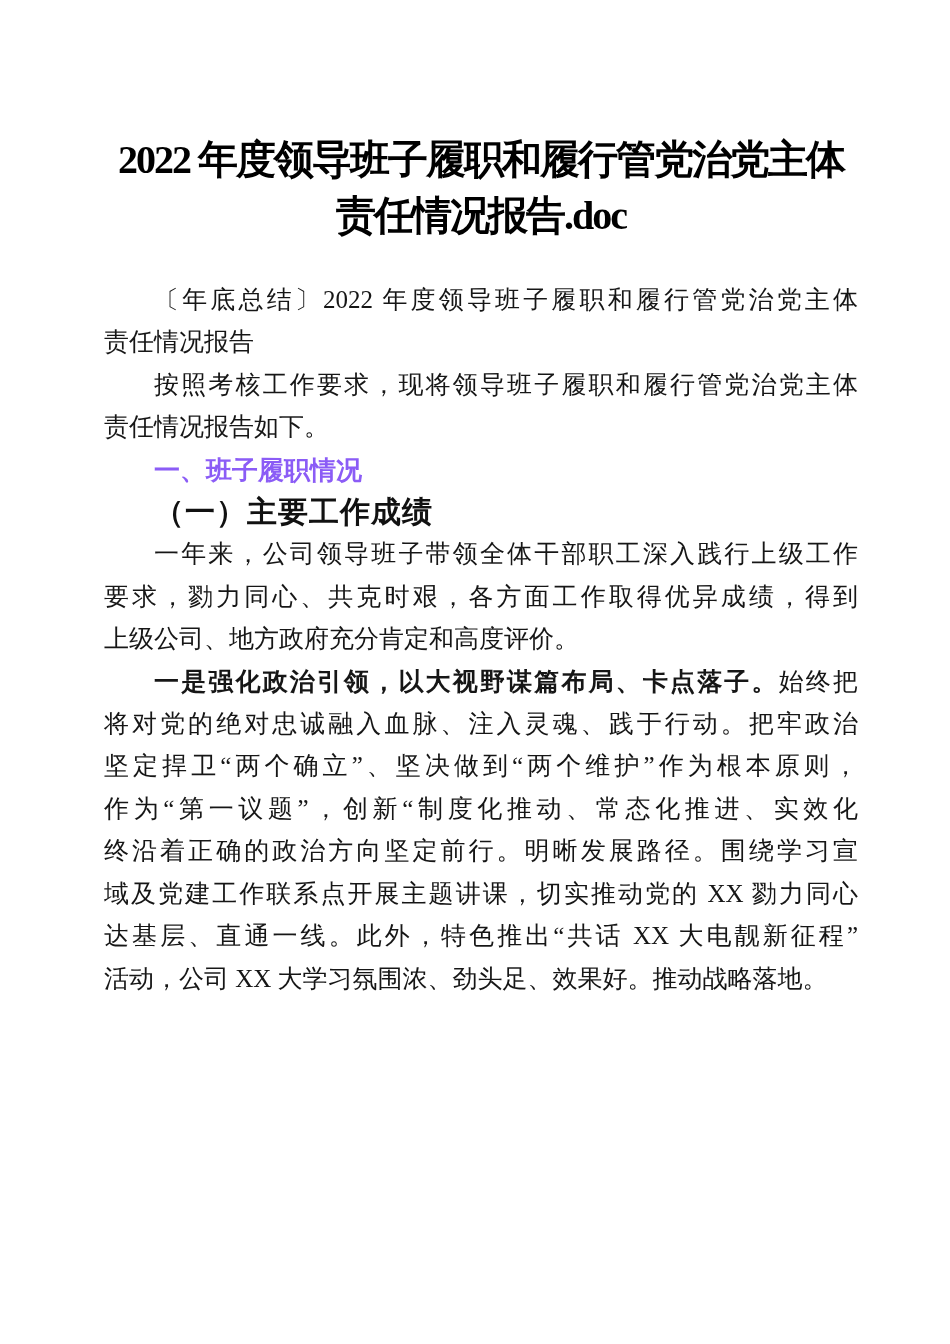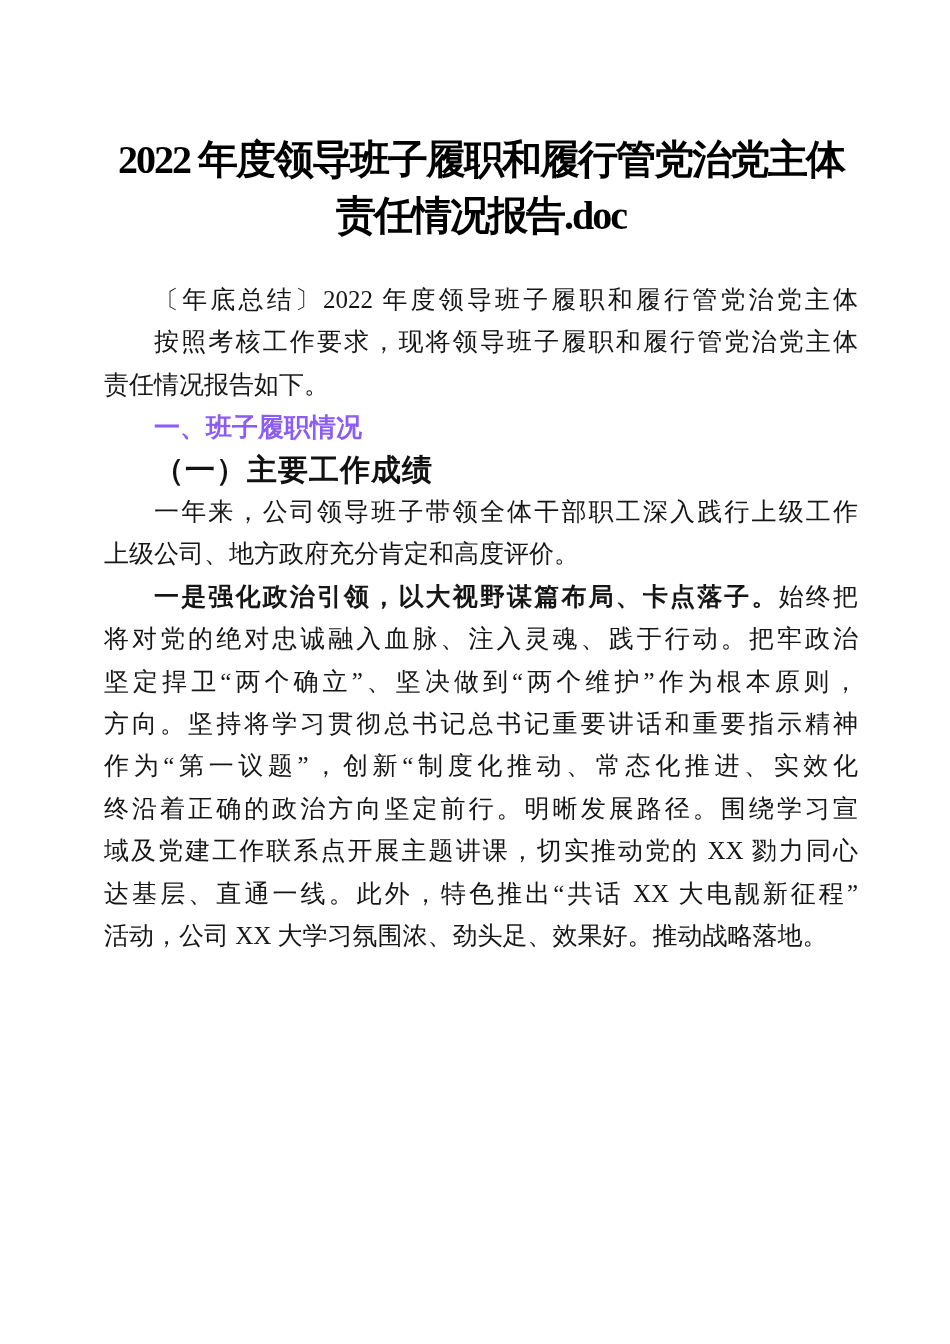--- a/index.html
+++ b/index.html
@@ -60,40 +60,41 @@
 
 <div class="page">
   <div class="doc">
     <h1 class="title">
       <span class="title-line">2022 年度领导班子履职和履行管党治党主体</span>
       <span class="title-line">责任情况报告.doc</span>
     </h1>
     <div class="body" id="doc-body">
         <div class="paragraph">
           <div class="body-line indent"><span class="seg">〔年底总结〕2022 年度领导班子履职和履行管党治党主体</span></div>
+          <div class="body-line last"><span class="seg">责任情况报告</span></div>
         </div>
         <div class="paragraph">
           <div class="body-line indent"><span class="seg">按照考核工作要求，现将领导班子履职和履行管党治党主体</span></div>
           <div class="body-line last"><span class="seg">责任情况报告如下。</span></div>
         </div>
         <div class="paragraph">
           <div class="body-line indent last heading1"><span class="seg bold">一、班子履职情况</span></div>
         </div>
         <div class="paragraph">
           <div class="body-line indent last heading2"><span class="seg bold">（一）主要工作成绩</span></div>
         </div>
         <div class="paragraph">
           <div class="body-line indent"><span class="seg">一年来，公司领导班子带领全体干部职工深入践行上级工作</span></div>
+          <div class="body-line"><span class="seg">要求，勠力同心、共克时艰，各方面工作取得优异成绩，得到</span></div>
           <div class="body-line last"><span class="seg">上级公司、地方政府充分肯定和高度评价。</span></div>
         </div>
         <div class="paragraph">
           <div class="body-line indent"><span class="seg bold">一是强化政治引领，以大视野谋篇布局、卡点落子。</span><span class="seg">始终把</span></div>
           <div class="body-line"><span class="seg">将对党的绝对忠诚融入血脉、注入灵魂、践于行动。把牢政治</span></div>
           <div class="body-line"><span class="seg">坚定捍卫“两个确立”、坚决做到“两个维护”作为根本原则，</span></div>
-          <div class="body-line"><span class="seg">方向。坚持将学习贯彻总书记总书记重要讲话和重要指示精神</span></div>
           <div class="body-line"><span class="seg">作为“第一议题”，创新“制度化推动、常态化推进、实效化</span></div>
           <div class="body-line"><span class="seg">终沿着正确的政治方向坚定前行。明晰发展路径。围绕学习宣</span></div>
           <div class="body-line"><span class="seg">域及党建工作联系点开展主题讲课，切实推动党的 XX 勠力同心</span></div>
           <div class="body-line"><span class="seg">达基层、直通一线。此外，特色推出“共话 XX 大电靓新征程”</span></div>
           <div class="body-line last"><span class="seg">活动，公司 XX 大学习氛围浓、劲头足、效果好。推动战略落地。</span></div>
         </div>
       </div>
   </div>
 </div>
 

